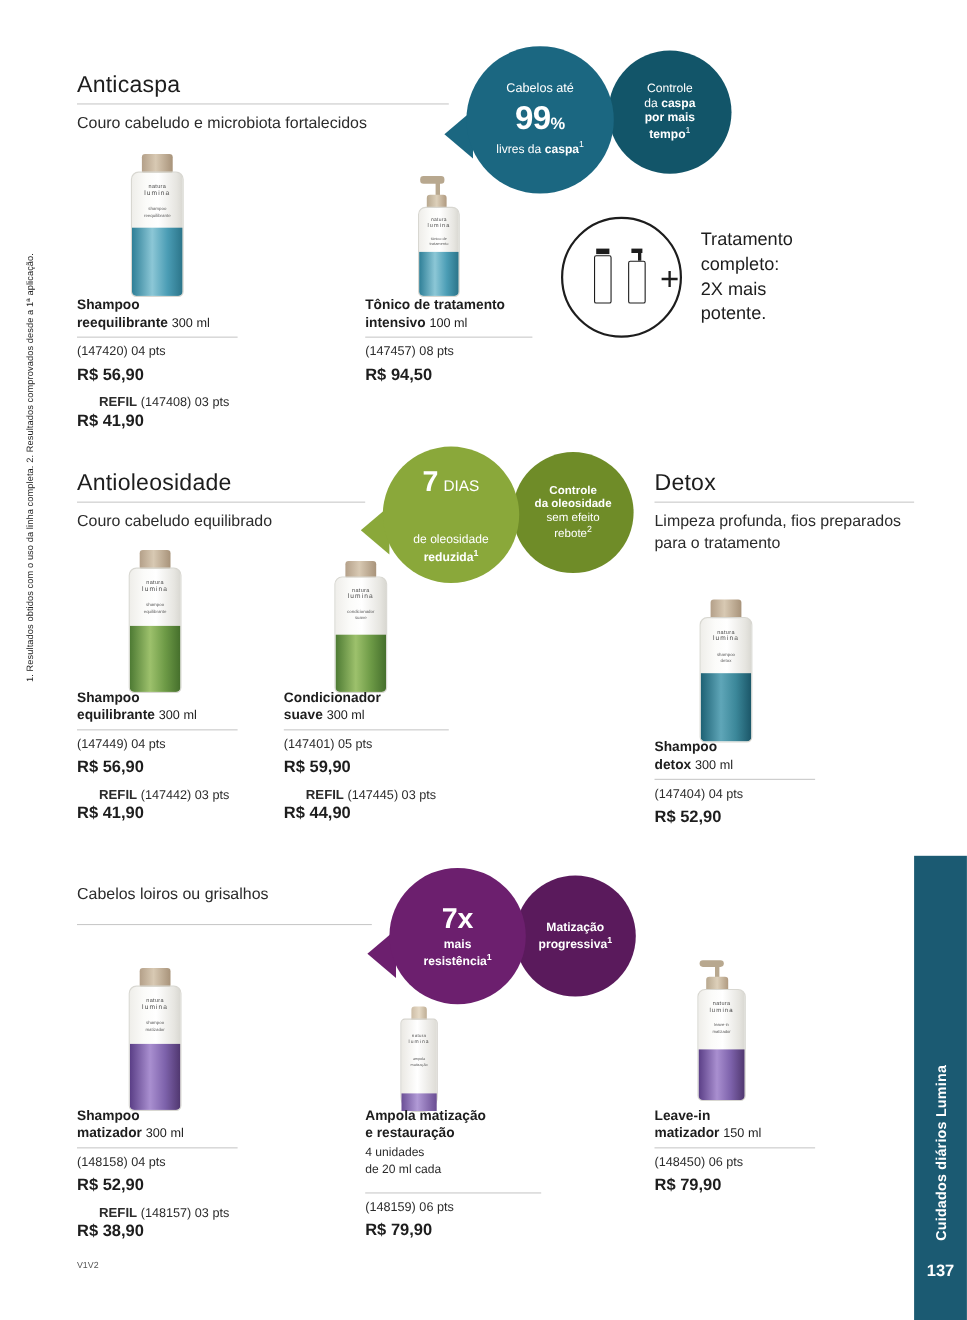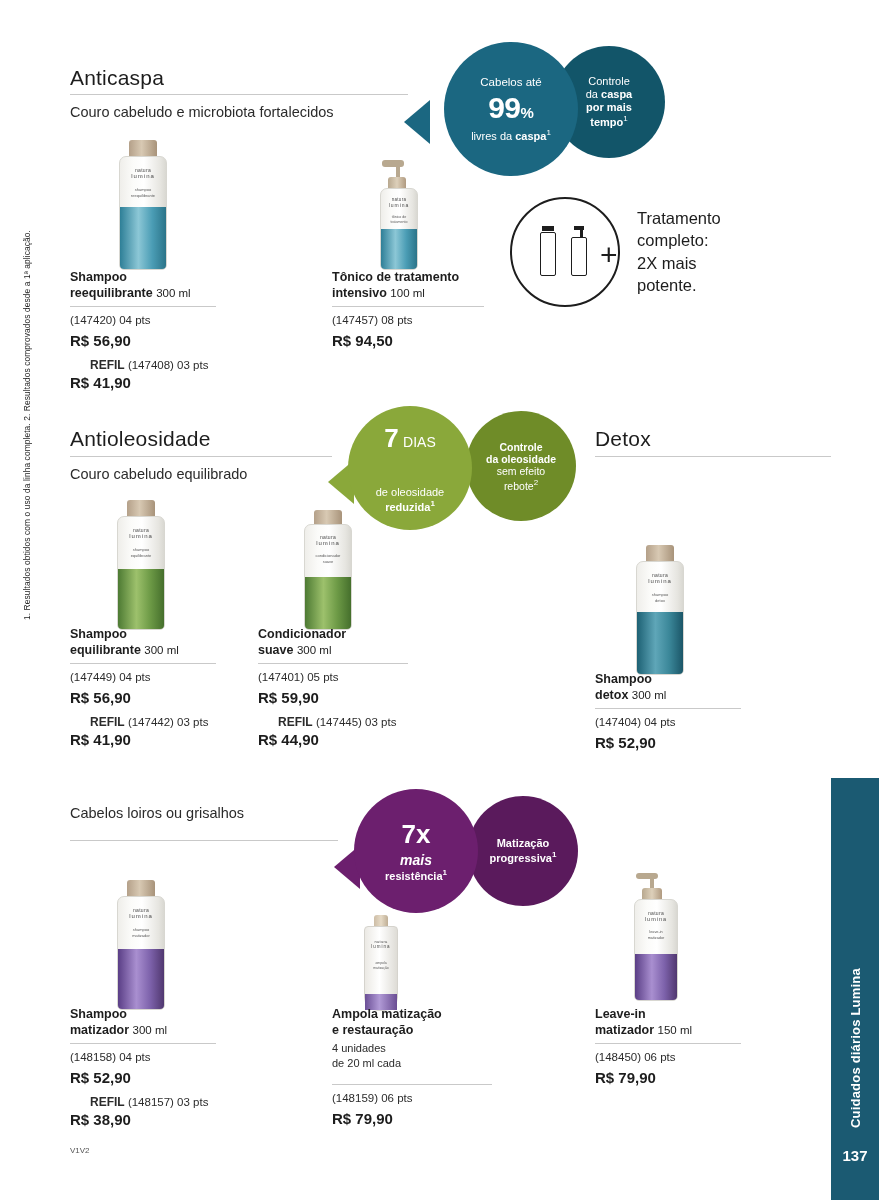--- a/index.html
+++ b/index.html
@@ -210,21 +210,21 @@
   <div class="right-tab">
     <div class="tab-label">Cuidados diários Lumina</div>
     <div class="page-num">137</div>
   </div>
 
   <div class="sec-title" style="left:70px; top:66px;">Anticaspa</div>
   <div class="sec-rule" style="left:70px; top:94px; width:338px;"></div>
   <div class="sec-sub" style="left:70px; top:103px; width:350px;">Couro cabeludo e microbiota fortalecidos</div>
 
   <div class="notch" style="left:404px; top:100px; border-top:22px solid transparent; border-bottom:22px solid transparent; border-right:26px solid #1b6781;"></div>
-  <div class="blob teal" style="left:444px; top:42px; width:134px; height:134px; z-index:3;">
+  <div class="blob teal" style="left:424px; top:42px; width:134px; height:134px; z-index:3;">
     <div class="blob-text">
       <div style="font-size:11.5px;">Cabelos até</div>
       <div style="margin:1px 0 2px 0;">
         <span class="big-num">99</span><span style="font-size:15px;font-weight:bold;">%</span>
       </div>
       <div style="font-size:11px;">
         <span>livres da</span>
         <b>caspa</b><span class="sup">1</span>
       </div>
     </div>
@@ -322,20 +322,21 @@
     <div class="blob-text" style="font-size:10.5px;">
       <div style="font-weight:bold;">Controle</div>
       <div style="font-weight:bold;">da oleosidade</div>
       <div>sem efeito</div>
       <div><span>rebote</span><span class="sup">2</span></div>
     </div>
   </div>
 
   <div class="sec-title" style="left:595px; top:427px;">Detox</div>
   <div class="sec-rule" style="left:595px; top:456px; width:236px;"></div>
+  <div class="sec-sub" style="left:595px; top:465px; width:245px;">Limpeza profunda, fios preparados para o tratamento</div>
 
   <div class="bottle" style="left:103px; top:500px; width:76px; height:130px;">
     <div class="btl-cap" style="left:24px; top:0; width:28px; height:17px;"></div>
     <div class="btl-body" style="left:14px; top:16px; width:48px; height:114px;">
       <div class="btl-color" style="height:60px; background:linear-gradient(90deg,#4d7a33,#9dc16c 40%,#6d9a46 70%,#456f2c);"></div>
       <div class="btl-logo" style="top:10px;">natura<br><span style="font-size:6px;letter-spacing:1px;">lumina</span></div>
       <div class="btl-label" style="top:30px;">shampoo<br>equilibrante</div>
     </div>
   </div>
   <div class="prod" style="left:70px; top:627px; width:146px;">
@@ -397,21 +398,21 @@
     <div class="price">R$ 52,90</div>
   </div>
 
   <div class="sec-rule" style="left:70px; top:840px; width:268px;"></div>
   <div class="sec-sub" style="left:70px; top:804px; width:280px;">Cabelos loiros ou grisalhos</div>
 
   <div class="notch" style="left:334px; top:845px; border-top:22px solid transparent; border-bottom:22px solid transparent; border-right:26px solid #6c1f6e;"></div>
   <div class="blob purple" style="left:354px; top:789px; width:124px; height:124px; z-index:3;">
     <div class="blob-text">
       <div class="mid-num" style="margin-bottom:2px;">7x</div>
-      <div style="font-size:14px; font-weight:bold;font-style:italic;">mais</div>
+      <div style="font-size:11px; font-weight:bold;">mais</div>
       <div style="font-size:11px; font-weight:bold;"><span>resistência</span><span class="sup">1</span></div>
     </div>
   </div>
   <div class="blob purple-d" style="left:468px; top:796px; width:110px; height:110px; z-index:2;">
     <div class="blob-text" style="font-size:11px; font-weight:bold;">
       <div>Matização</div>
       <div><span>progressiva</span><span class="sup">1</span></div>
     </div>
   </div>
 

